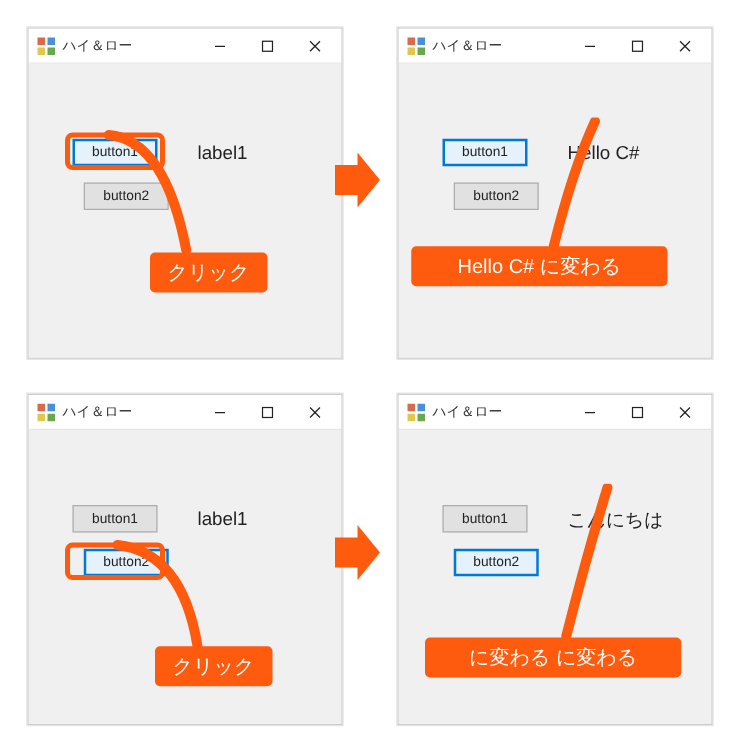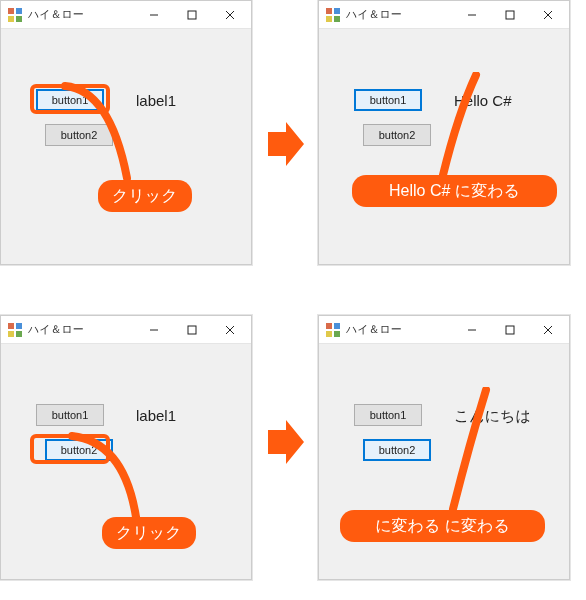--- a/index.html
+++ b/index.html
@@ -9,21 +9,21 @@
       background: #fff;
       font-family: "Meiryo", "Yu Gothic", sans-serif;
       font-size: 12px;
       position: relative;
     }
     .grid {
       display: grid;
       grid-template-columns: 1fr 1fr;
       grid-template-rows: 1fr 1fr;
       gap: 30px 50px;
-      padding: 0;
+      padding: 22px;
       width: 100%;
       height: 100%;
     }
     .cell {
       position: relative;
     }
     .win {
       position: absolute;
       top: 0;
       left: 0;
@@ -102,25 +102,25 @@
       position: absolute;
       display: flex;
       align-items: center;
       justify-content: center;
       background: #ff5b0e;
       color: #fff;
       font-size: 16px;
       font-weight: 500;
       height: 32px;
       padding: 0 14px;
-      border-radius: 14px;
+      border-radius: 4px;
       white-space: nowrap;
     }
     .callout-1 { left: 98px; top: 180px; }
-    .callout-2 { left: 34px; top: 175px; width: 205px; }
+    .callout-2 { left: 11px; top: 175px; width: 205px; }
     .callout-3 { left: 102px; top: 202px; }
     .callout-4 { left: 22px; top: 195px; width: 205px; }
     .arrowline {
       position: absolute;
       pointer-events: none;
     }
     .bigarrow {
       position: absolute;
       width: 36px;
       height: 44px;

